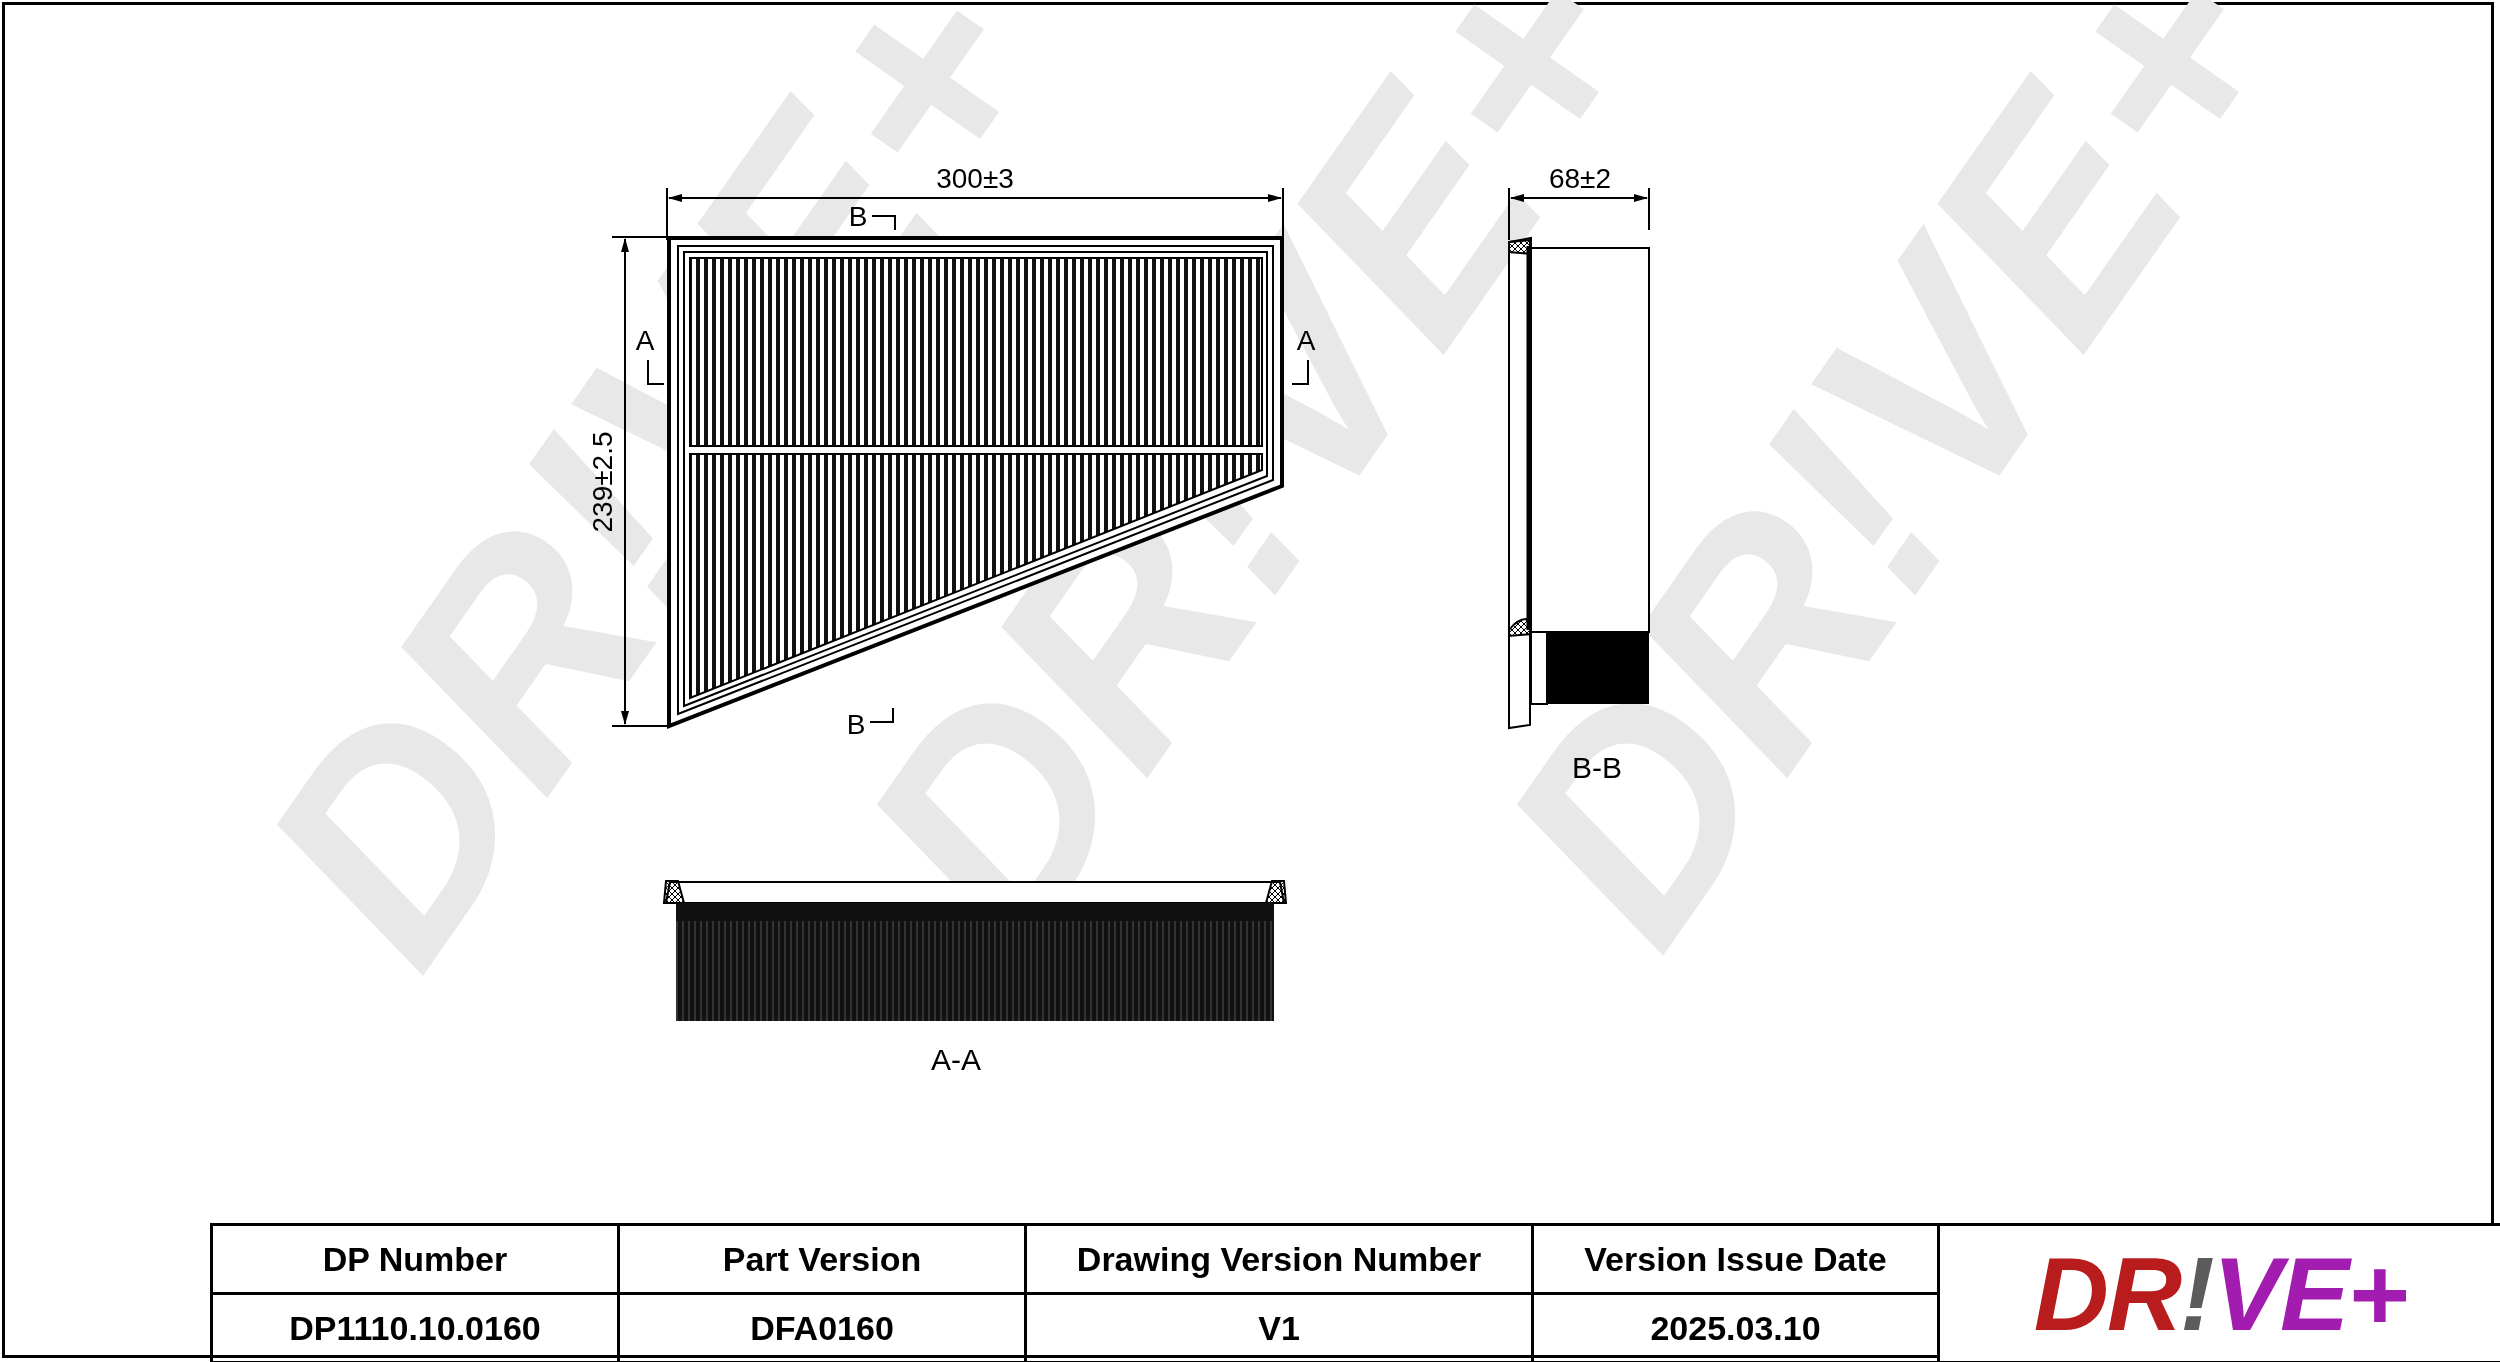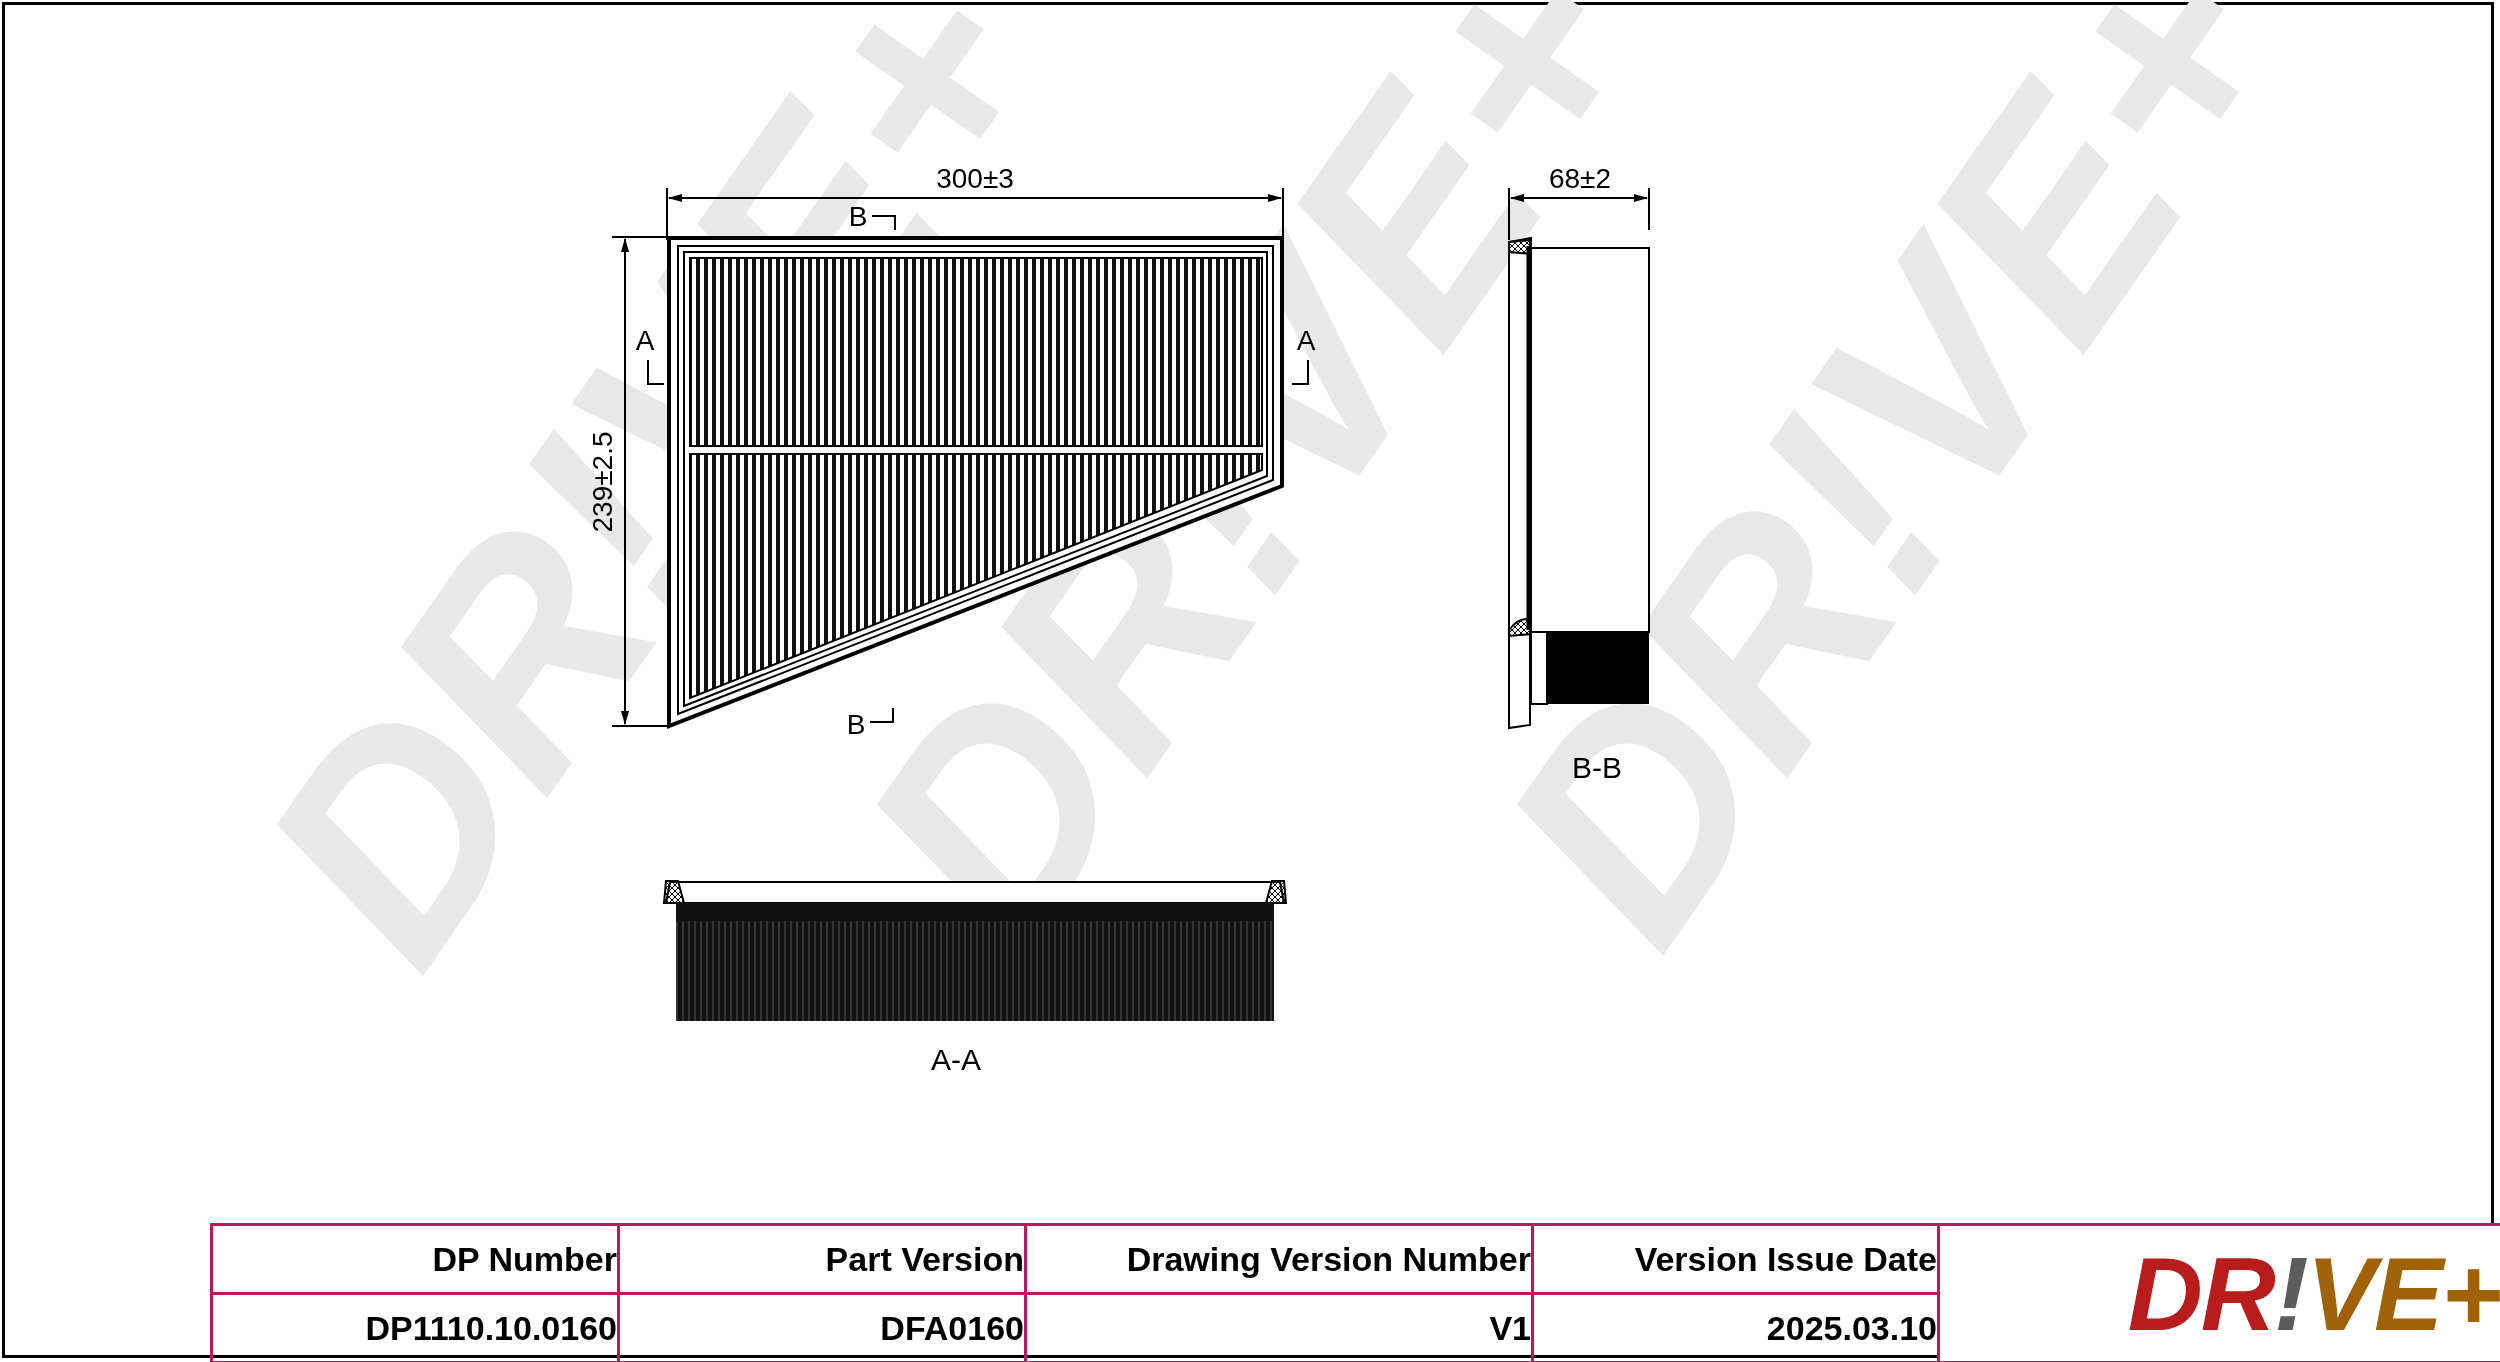--- a/index.html
+++ b/index.html
@@ -5,21 +5,21 @@
   html, body { margin:0; padding:0; background:#ffffff; }
   body { width:2500px; height:1362px; position:relative; overflow:hidden;
          font-family:"Liberation Sans", sans-serif; }
   .frame { position:absolute; left:2px; top:2px; width:2492px; height:1356px;
            border:3px solid #000; box-sizing:border-box; }
   svg.drawing { position:absolute; left:0; top:0; }
   .dim-text { font-family:"Liberation Sans", sans-serif; font-size:28px; fill:#000; }
   .view-label { font-family:"Liberation Sans", sans-serif; font-size:30px; fill:#000; }
   .title-table { position:absolute; left:210px; top:1223px; width:2290px; height:136px;
                  border-collapse:collapse; table-layout:fixed; }
-  .title-table td { border:3px solid #be185d; text-align:right; vertical-align:middle;
+  .title-table td { border:3px solid #000000; text-align:center; vertical-align:middle;
                     font-family:"Liberation Sans", sans-serif; font-weight:bold;
                     font-size:34px; color:#000; height:66px; padding:0; }
   .logo-cell { background:#fff; }
   .logo { font-family:"Liberation Sans", sans-serif; font-weight:bold; font-style:italic;
           font-size:104px; letter-spacing:-2px; line-height:1; }
 </style>
 </head>
 <body>
 
 <div class="frame"></div>
@@ -116,21 +116,21 @@
       <col style="width:406px">
       <col style="width:563px">
   </colgroup>
   <tbody>
       <tr>
     <td>DP Number</td>
     <td>Part Version</td>
     <td>Drawing Version Number</td>
     <td>Version Issue Date</td>
     <td rowspan="2" class="logo-cell">
-      <span class="logo"><span style="color:#b91c1c">DR</span><span style="color:#5A5C5E">!</span><span style="color:#a16207">VE+</span></span>
+      <span class="logo"><span style="color:#b91c1c">DR</span><span style="color:#5A5C5E">!</span><span style="color:#a21caf">VE+</span></span>
     </td>
   </tr>
   <tr>
     <td>DP1110.10.0160</td>
     <td>DFA0160</td>
     <td>V1</td>
     <td>2025.03.10</td>
   </tr>
 </tbody>
   </table>

